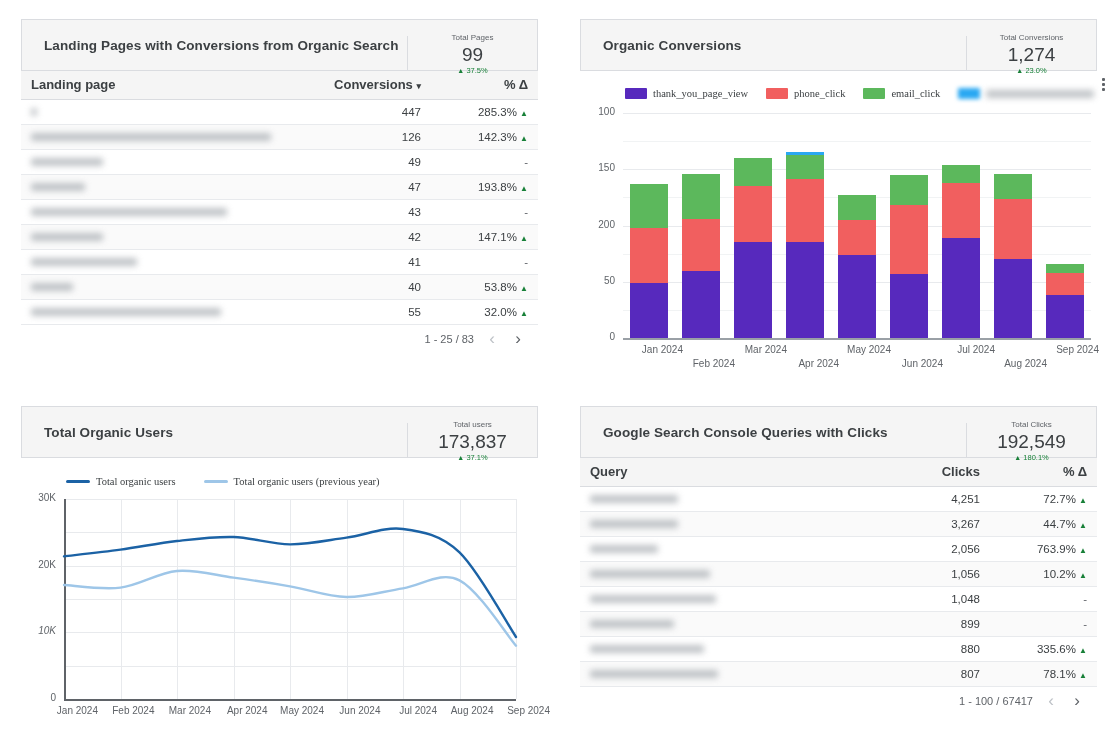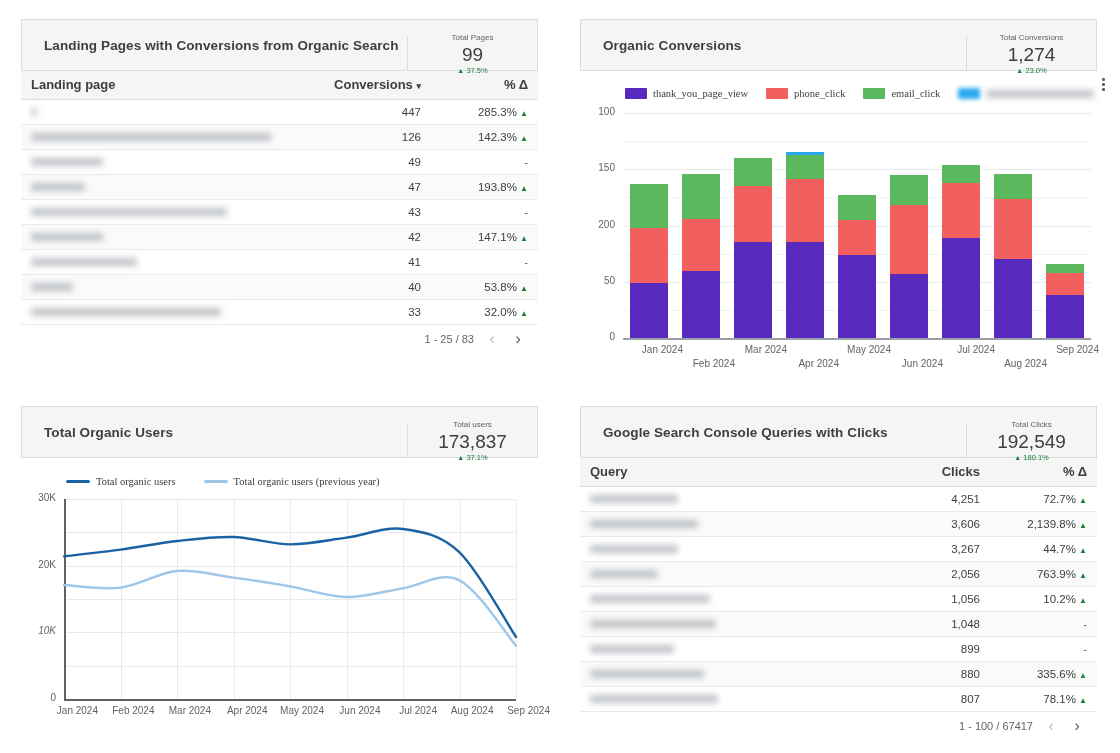--- a/index.html
+++ b/index.html
@@ -178,21 +178,21 @@
             <td>41</td>
             <td><span class="dash">-</span></td>
           </tr>
           <tr>
             <td class="left"><span class="redact" style="width:42px"></span></td>
             <td>40</td>
             <td>53.8% <span class="up">▲</span></td>
           </tr>
           <tr>
             <td class="left"><span class="redact" style="width:190px"></span></td>
-            <td>33</td>
+            <td>55</td>
             <td>32.0% <span class="up">▲</span></td>
           </tr>
         </tbody>
     </table>
     <div class="pager">
       <span>1 - 25 / 83</span>
       <span class="arrow dim">‹</span>
       <span class="arrow">›</span>
     </div>
   </div>
@@ -367,25 +367,20 @@
           <th>% Δ</th>
         </tr>
       </thead>
       <tbody id="gsc-body">
           <tr>
             <td class="left"><span class="redact" style="width:88px"></span></td>
             <td>4,251</td>
             <td>72.7% <span class="up">▲</span></td>
           </tr>
           <tr>
-            <td class="left"><span class="redact" style="width:108px"></span></td>
-            <td>3,606</td>
-            <td>2,139.8% <span class="up">▲</span></td>
-          </tr>
-          <tr>
             <td class="left"><span class="redact" style="width:88px"></span></td>
             <td>3,267</td>
             <td>44.7% <span class="up">▲</span></td>
           </tr>
           <tr>
             <td class="left"><span class="redact" style="width:68px"></span></td>
             <td>2,056</td>
             <td>763.9% <span class="up">▲</span></td>
           </tr>
           <tr>

